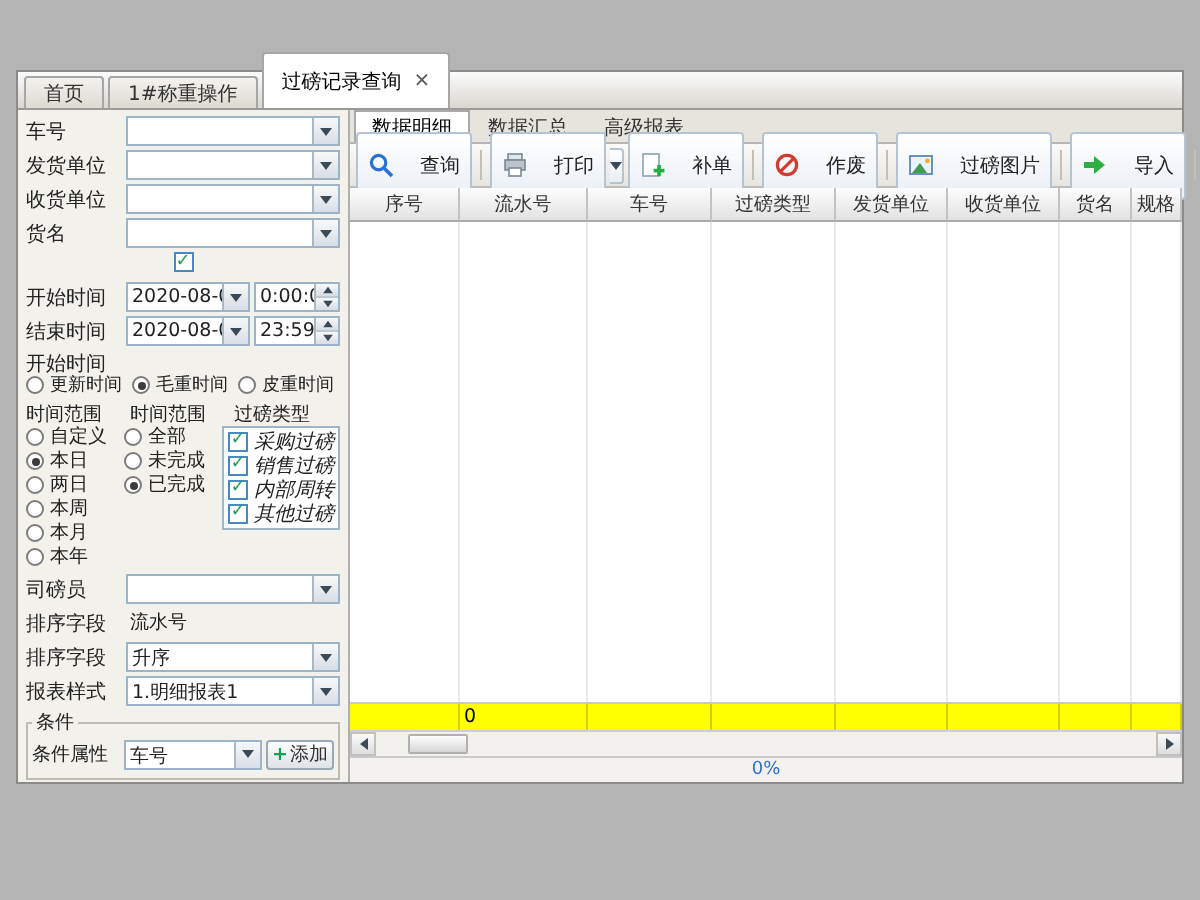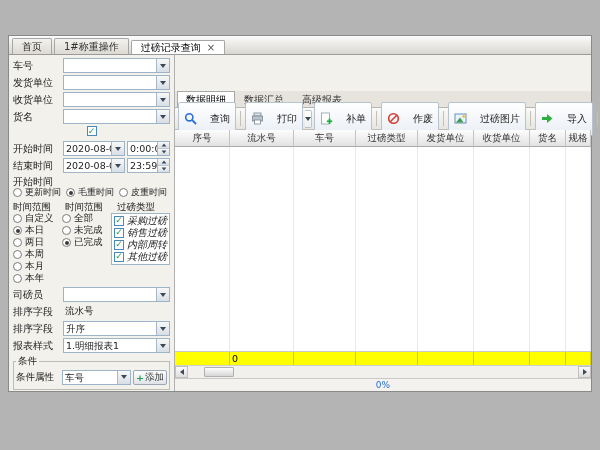--- a/index.html
+++ b/index.html
@@ -5,21 +5,21 @@
   * { margin:0; padding:0; box-sizing:border-box; }
   html,body { width:600px; height:450px; }
   body { font-family:"DejaVu Sans","Liberation Sans",sans-serif; background:#b4b4b4; font-size:10px; color:#222; }
   .screen { position:relative; width:600px; height:450px; background:#b4b4b4; overflow:hidden; }
   .window { position:absolute; left:8px; top:35px; width:584px; height:357px; background:#f2f1ec; border:1px solid #8a8a8a; display:flex; flex-direction:column; }
 
   
   .tabbar { height:19px; background:linear-gradient(#fbfbfb,#d9d7d0); border-bottom:1px solid #9a9a9a; display:flex; align-items:flex-end; padding-left:3px; flex:0 0 19px; }
   .tab { height:16px; display:flex; align-items:center; gap:4px; padding:0 9px; margin-right:2px; font-size:10px; color:#333;
          background:linear-gradient(#f3f2ee,#dcdad2); border:1px solid #a6a6a6; border-bottom:none; border-radius:2px 2px 0 0; cursor:default; }
-  .tab.active { background:#fff; height:14px; color:#000; }
+  .tab.active { background:#fff; height:28px; color:#000; }
   .tab .close { color:#555; font-size:10px; padding-left:2px; }
 
   .content { flex:1; display:flex; min-height:0; }
 
   
   .sidebar { width:166px; background:#f2f1ec; border-right:1px solid #b0b0b0; padding:3px 4px 0 4px; overflow:hidden; font-size:10px; }
   .srow { display:flex; align-items:center; margin-bottom:2px; height:15px; }
   .slabel { width:50px; flex:0 0 50px; color:#222; }
   .combo { flex:1; display:flex; height:15px; background:#fff; border:1px solid #9db4c8; align-items:stretch; min-width:0; }
   .combo .cval { flex:1; padding:1px 2px; font-size:9.5px; white-space:nowrap; overflow:hidden; }
@@ -60,21 +60,21 @@
 
   fieldset.cond { border:1px solid #bcbcb4; margin-top:2px; padding:1px 2px 2px 2px; }
   fieldset.cond legend { font-size:9.5px; padding:0 2px; color:#222; }
   .crow { display:flex; align-items:center; height:16px; margin-bottom:2px; gap:2px; }
   .crow .slabel { width:44px; flex:0 0 44px; font-size:9.5px; }
   .sbtn { flex:0 0 34px; height:15px; font-size:9.5px; display:flex; align-items:center; justify-content:center; gap:1px;
           background:linear-gradient(#fdfdfd,#dfe3e8); border:1px solid #9aa8b6; border-radius:2px; color:#333; cursor:default; }
   .sbtn .plus { color:#1f9d55; font-weight:bold; }
 
   
-  .main { flex:1; display:flex; flex-direction:column; min-width:0; background:#0f766e;margin-top:36px; }
+  .main { flex:1; display:flex; flex-direction:column; min-width:0; background:#0f766e; }
   .viewtabs { height:17px; flex:0 0 17px; background:#e6e4dd; border-bottom:1px solid #b6b6b6; display:flex; align-items:flex-end; padding-left:2px; }
   .vtab { height:15px; padding:0 8px; display:flex; align-items:center; font-size:10px; color:#333; border:1px solid transparent; }
   .vtab.active { background:#fff; border:1px solid #a8a8a8; border-bottom:none; height:16px; color:#000; }
 
   .toolbar { height:22px; flex:0 0 22px; background:linear-gradient(#fafaf8,#e7e5de); border-bottom:1px solid #bdbdbd; display:flex; align-items:center; padding:0 3px; gap:2px; }
   .tbtn { display:flex; align-items:center; gap:13px; height:32px; padding:16px 5px; font-size:10px; color:#222;
           background:linear-gradient(#ffffff,#e9eef5); border:1px solid #b6c4d2; border-radius:2px; cursor:default; white-space:nowrap; }
   .ddseg { width:11px; height:18px; display:flex; align-items:center; justify-content:center; background:linear-gradient(#ffffff,#e9eef5); border:1px solid #b6c4d2; border-left:none; border-radius:0 2px 2px 0; }
   .tbtn.hasdd { border-radius:2px 0 0 2px;font-family:Liberation Serif, serif; }
   .tsep { width:1px; height:15px; background:#c2c0b8; margin:0 2px; flex:0 0 1px; }

